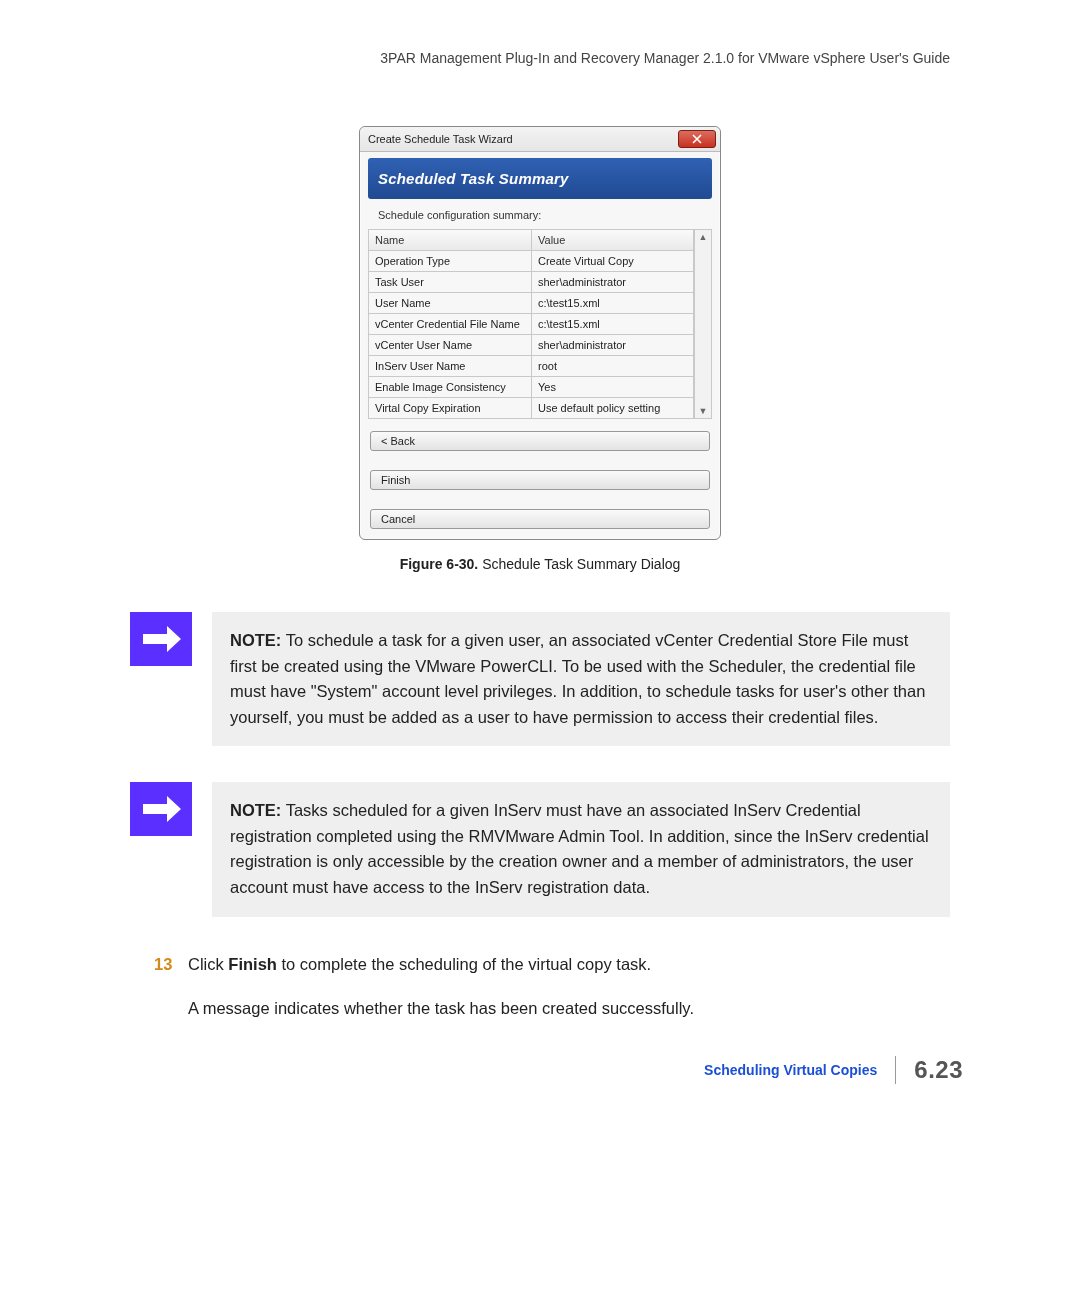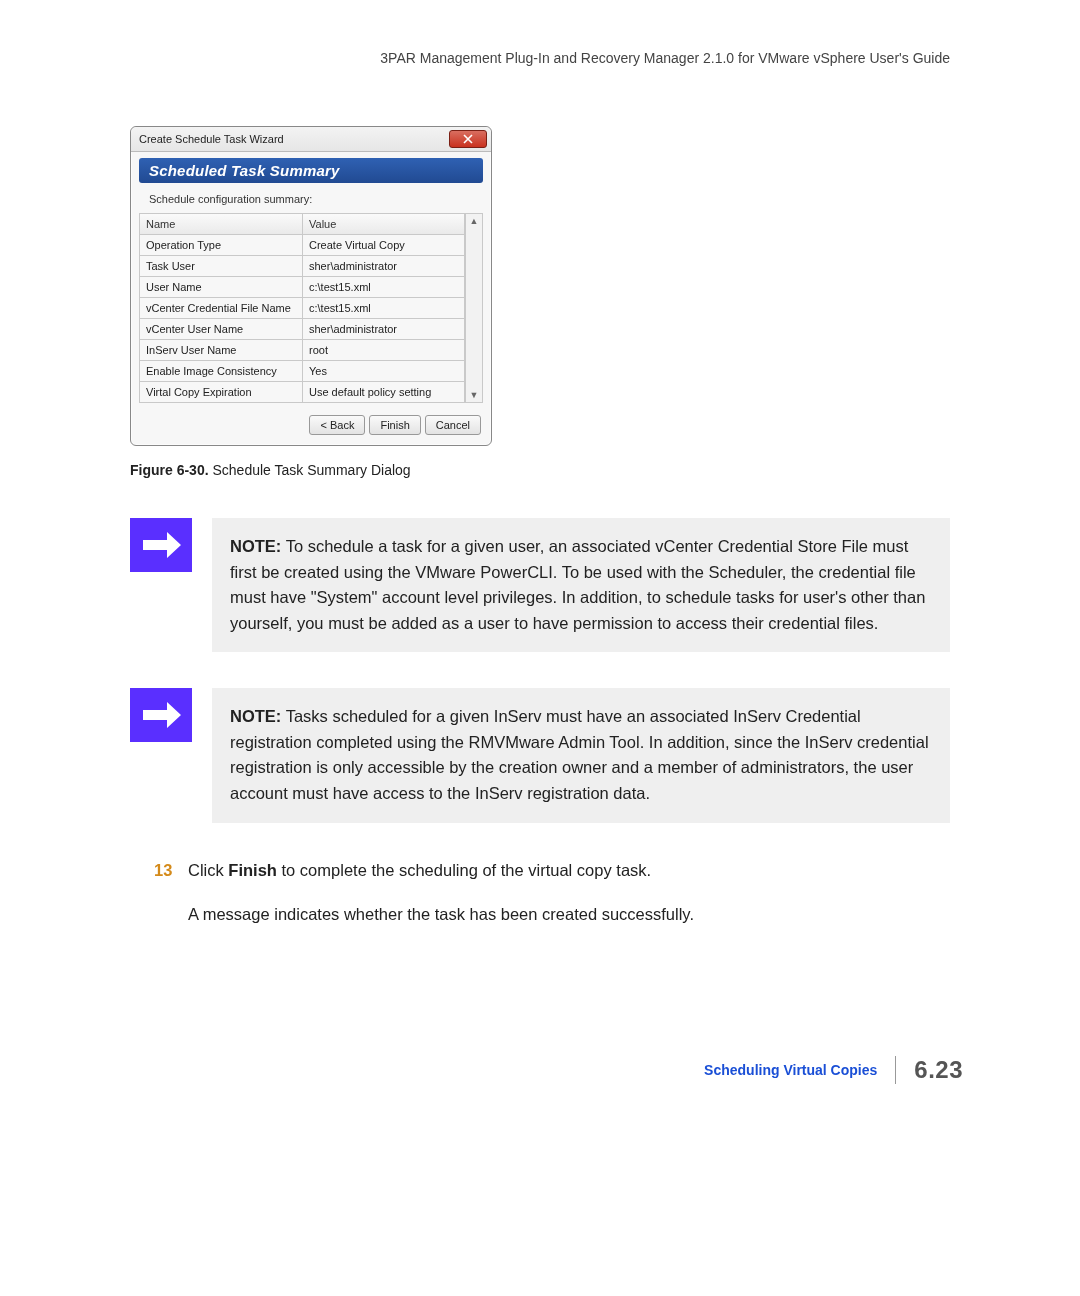--- a/index.html
+++ b/index.html
@@ -21,21 +21,21 @@
     text-align: right;
     font-size: 14px;
     color: #444;
     margin-bottom: 60px;
   }
 
   
   .dialog-wrap {
     display: flex;
     flex-direction: column;
-    align-items: flex-start;
+    align-items: center;
     margin-bottom: 40px;
   }
   .dialog {
     width: 360px;
     border: 1px solid #888;
     border-radius: 6px;
     background: #f7f7f7;
     font-family: Tahoma, Verdana, "Segoe UI", sans-serif;
     font-size: 11px;
     box-shadow: inset 0 0 0 1px rgba(255,255,255,0.6);
@@ -63,21 +63,21 @@
     justify-content: center;
   }
   .dlg-close svg { display:block; }
   .dlg-banner {
     margin: 6px 8px 4px 8px;
     background: linear-gradient(#2f61b3, #214a92);
     color: #fff;
     font-style: italic;
     font-weight: bold;
     font-size: 15px;
-    padding: 4px 10px;
+    padding: 12px 10px;
     border-radius: 3px;
     letter-spacing: 0.2px;
   }
   .dlg-subhead {
     padding: 6px 12px 8px 18px;
     font-size: 11px;
     color: #333;
   }
   .dlg-body {
     display: flex;
@@ -115,22 +115,23 @@
   }
   .sb-arrow {
     font-size: 9px;
     color: #666;
     line-height: 14px;
     height: 14px;
   }
   .dlg-footer {
     display:flex;
     justify-content:flex-end;
-    gap: 4px;
+    gap: 19px;
     padding: 8px 10px 10px 10px;
+    flex-direction: column;
   }
   .dlg-btn {
     background: linear-gradient(#fafafa, #e3e3e3);
     border: 1px solid #999;
     border-radius: 3px;
     padding: 3px 10px;
     font-size: 11px;
     cursor: pointer;
   }
 

